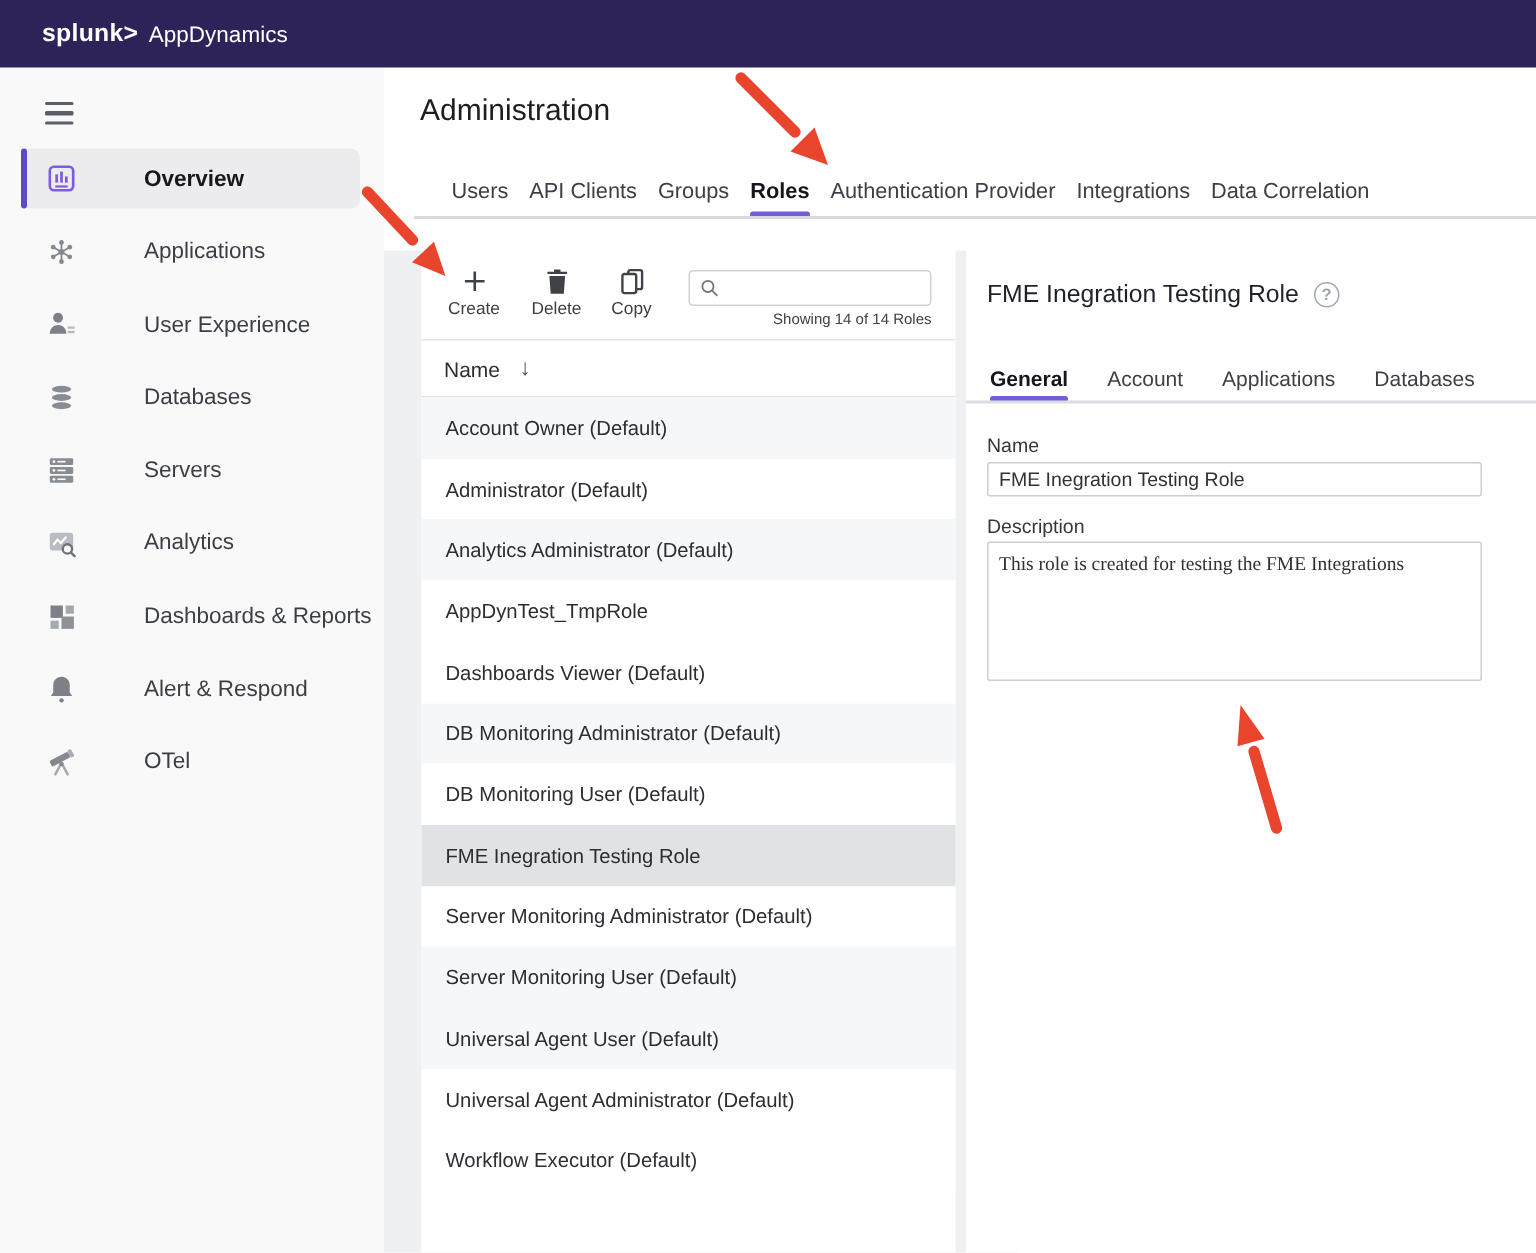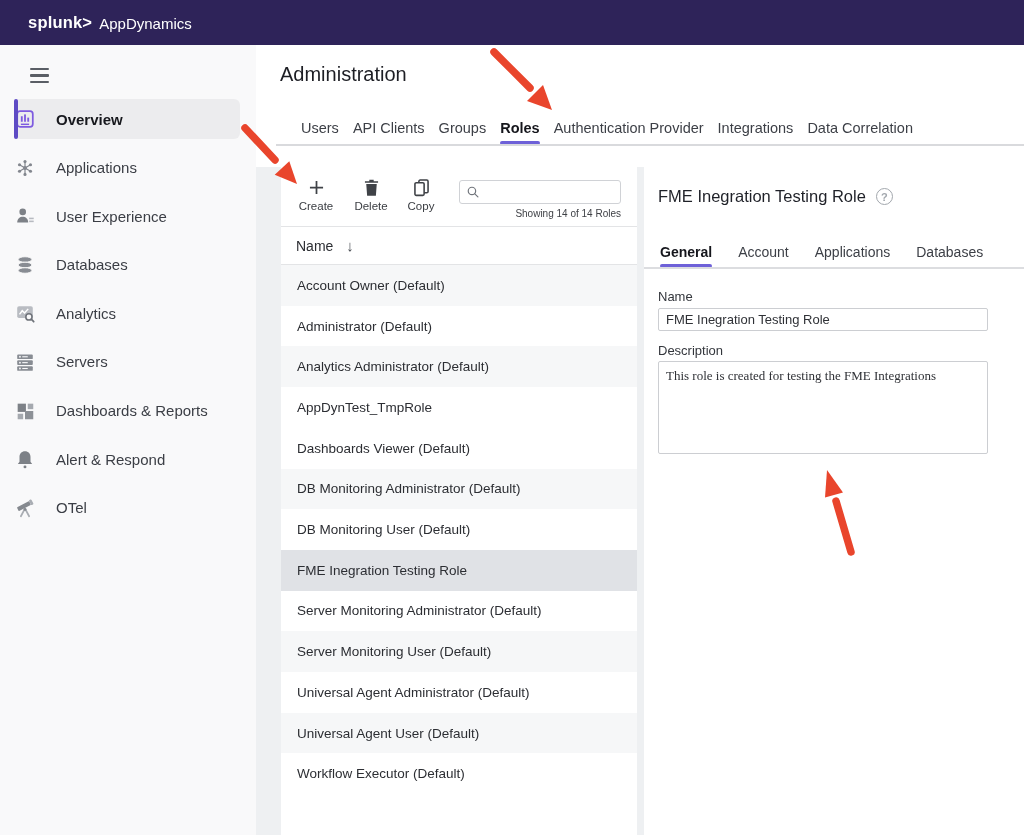--- a/index.html
+++ b/index.html
@@ -13,21 +13,21 @@
     display:flex;align-items:center;padding-left:28px;box-sizing:border-box;z-index:5;}
   .logo{display:flex;align-items:flex-end;cursor:pointer;}
   .logo-splunk{color:#fff;font-weight:700;font-size:16.5px;letter-spacing:.2px;}
   .logo-product{color:#fff;font-weight:400;font-size:15px;margin-left:7px;}
   
   .sidebar{position:absolute;left:0;top:45px;width:256px;height:790px;background:#f9f9fa;z-index:2;}
   .hamburger{position:absolute;left:30px;top:23px;width:19px;cursor:pointer;}
   .hamburger span{display:block;height:2.3px;background:#5a5e65;border-radius:1px;margin-bottom:4.2px;}
   .nav{position:absolute;left:0;top:54px;width:100%;}
   .nav-item{position:relative;height:40px;margin:0 16px 8.6px 14px;display:flex;align-items:center;
-    border-radius:6px;cursor:pointer;box-sizing:border-box;}
+    padding-left:16px;border-radius:6px;cursor:pointer;box-sizing:border-box;gap:24px;}
   .nav-item.active{background:#ececee;}
   .nav-item.active .active-bar{position:absolute;left:0;top:0;width:4px;height:100%;
     background:var(--accent-dark,#5e4bc4);border-radius:3px;}
   .nav-icon{width:22px;height:22px;display:flex;align-items:center;justify-content:center;flex:0 0 22px;}
   .nav-icon svg{width:22px;height:22px;}
   .nav-label{margin-left:20px;font-size:15px;color:#3b3e45;white-space:nowrap;}
   .nav-item.active .nav-label{font-weight:700;color:#17181d;}
   
   .header-block{position:absolute;left:256px;top:45px;width:768px;height:122px;background:#fff;z-index:1;}
   .page-title{position:absolute;left:24px;top:18px;margin:0;font-size:20px;font-weight:500;color:#1d1e24;}
@@ -161,47 +161,47 @@
               <ellipse cx="12" cy="12" rx="7.5" ry="3"></ellipse>
               <ellipse cx="12" cy="18" rx="7.5" ry="3"></ellipse>
             </g>
           </svg>
         </span>
         <span class="nav-label">Databases</span>
       </div>
       <div class="nav-item">
         <span class="nav-icon">
           <svg viewBox="0 0 24 24">
-            <rect x="3.5" y="4.5" width="17" height="13" rx="2" fill="#b9bcc2"></rect>
-            <polyline points="6,13.5 9,9.5 11.5,12 15.5,7.5" fill="none" stroke="#ffffff" stroke-width="1.6"></polyline>
-            <circle cx="16.3" cy="16.3" r="3.4" fill="#f9f9fa" stroke="#6f737a" stroke-width="1.7"></circle>
-            <line x1="18.8" y1="18.8" x2="21.5" y2="21.5" stroke="#6f737a" stroke-width="1.9" stroke-linecap="round"></line>
-          </svg>
-        </span>
-        <span class="nav-label">Analytics</span>
-      </div>
-      <div class="nav-item">
-        <span class="nav-icon">
-          <svg viewBox="0 0 24 24">
             <g fill="#888c93">
               <rect x="3.5" y="3.8" width="17" height="5" rx="1"></rect>
               <rect x="3.5" y="10.2" width="17" height="5" rx="1"></rect>
               <rect x="3.5" y="16.6" width="17" height="5" rx="1"></rect>
             </g>
             <g fill="#f9f9fa">
               <circle cx="6.5" cy="6.3" r="1"></circle>
               <circle cx="6.5" cy="12.7" r="1"></circle>
               <circle cx="6.5" cy="19.1" r="1"></circle>
               <rect x="9" y="5.7" width="6" height="1.2"></rect>
               <rect x="9" y="12.1" width="6" height="1.2"></rect>
               <rect x="9" y="18.5" width="6" height="1.2"></rect>
             </g>
           </svg>
         </span>
         <span class="nav-label">Servers</span>
+      </div>
+      <div class="nav-item">
+        <span class="nav-icon">
+          <svg viewBox="0 0 24 24">
+            <rect x="3.5" y="4.5" width="17" height="13" rx="2" fill="#b9bcc2"></rect>
+            <polyline points="6,13.5 9,9.5 11.5,12 15.5,7.5" fill="none" stroke="#ffffff" stroke-width="1.6"></polyline>
+            <circle cx="16.3" cy="16.3" r="3.4" fill="#f9f9fa" stroke="#6f737a" stroke-width="1.7"></circle>
+            <line x1="18.8" y1="18.8" x2="21.5" y2="21.5" stroke="#6f737a" stroke-width="1.9" stroke-linecap="round"></line>
+          </svg>
+        </span>
+        <span class="nav-label">Analytics</span>
       </div>
       <div class="nav-item">
         <span class="nav-icon">
           <svg viewBox="0 0 24 24">
             <rect x="4" y="4" width="9" height="9" fill="#7d8187"></rect>
             <rect x="15" y="4" width="6" height="6" fill="#a5a9af"></rect>
             <rect x="4" y="15" width="6" height="6" fill="#a5a9af"></rect>
             <rect x="12" y="12" width="9" height="9" fill="#8d9197"></rect>
           </svg>
         </span>
@@ -293,22 +293,22 @@
       <div class="role-row alt">Account Owner (Default)</div>
       <div class="role-row">Administrator (Default)</div>
       <div class="role-row alt">Analytics Administrator (Default)</div>
       <div class="role-row">AppDynTest_TmpRole</div>
       <div class="role-row">Dashboards Viewer (Default)</div>
       <div class="role-row alt">DB Monitoring Administrator (Default)</div>
       <div class="role-row">DB Monitoring User (Default)</div>
       <div class="role-row alt selected">FME Inegration Testing Role</div>
       <div class="role-row">Server Monitoring Administrator (Default)</div>
       <div class="role-row alt">Server Monitoring User (Default)</div>
+      <div class="role-row alt">Universal Agent User (Default)</div>
       <div class="role-row">Universal Agent Administrator (Default)</div>
-      <div class="role-row alt">Universal Agent User (Default)</div>
       <div class="role-row">Workflow Executor (Default)</div>
     </div>
 </div>
 
 <div class="detail-panel">
   <div class="detail-title-row">
     <span class="detail-title">FME Inegration Testing Role</span>
     <span class="help-icon">?</span>
   </div>
   <div class="detail-tabs" id="detail-tabs">

